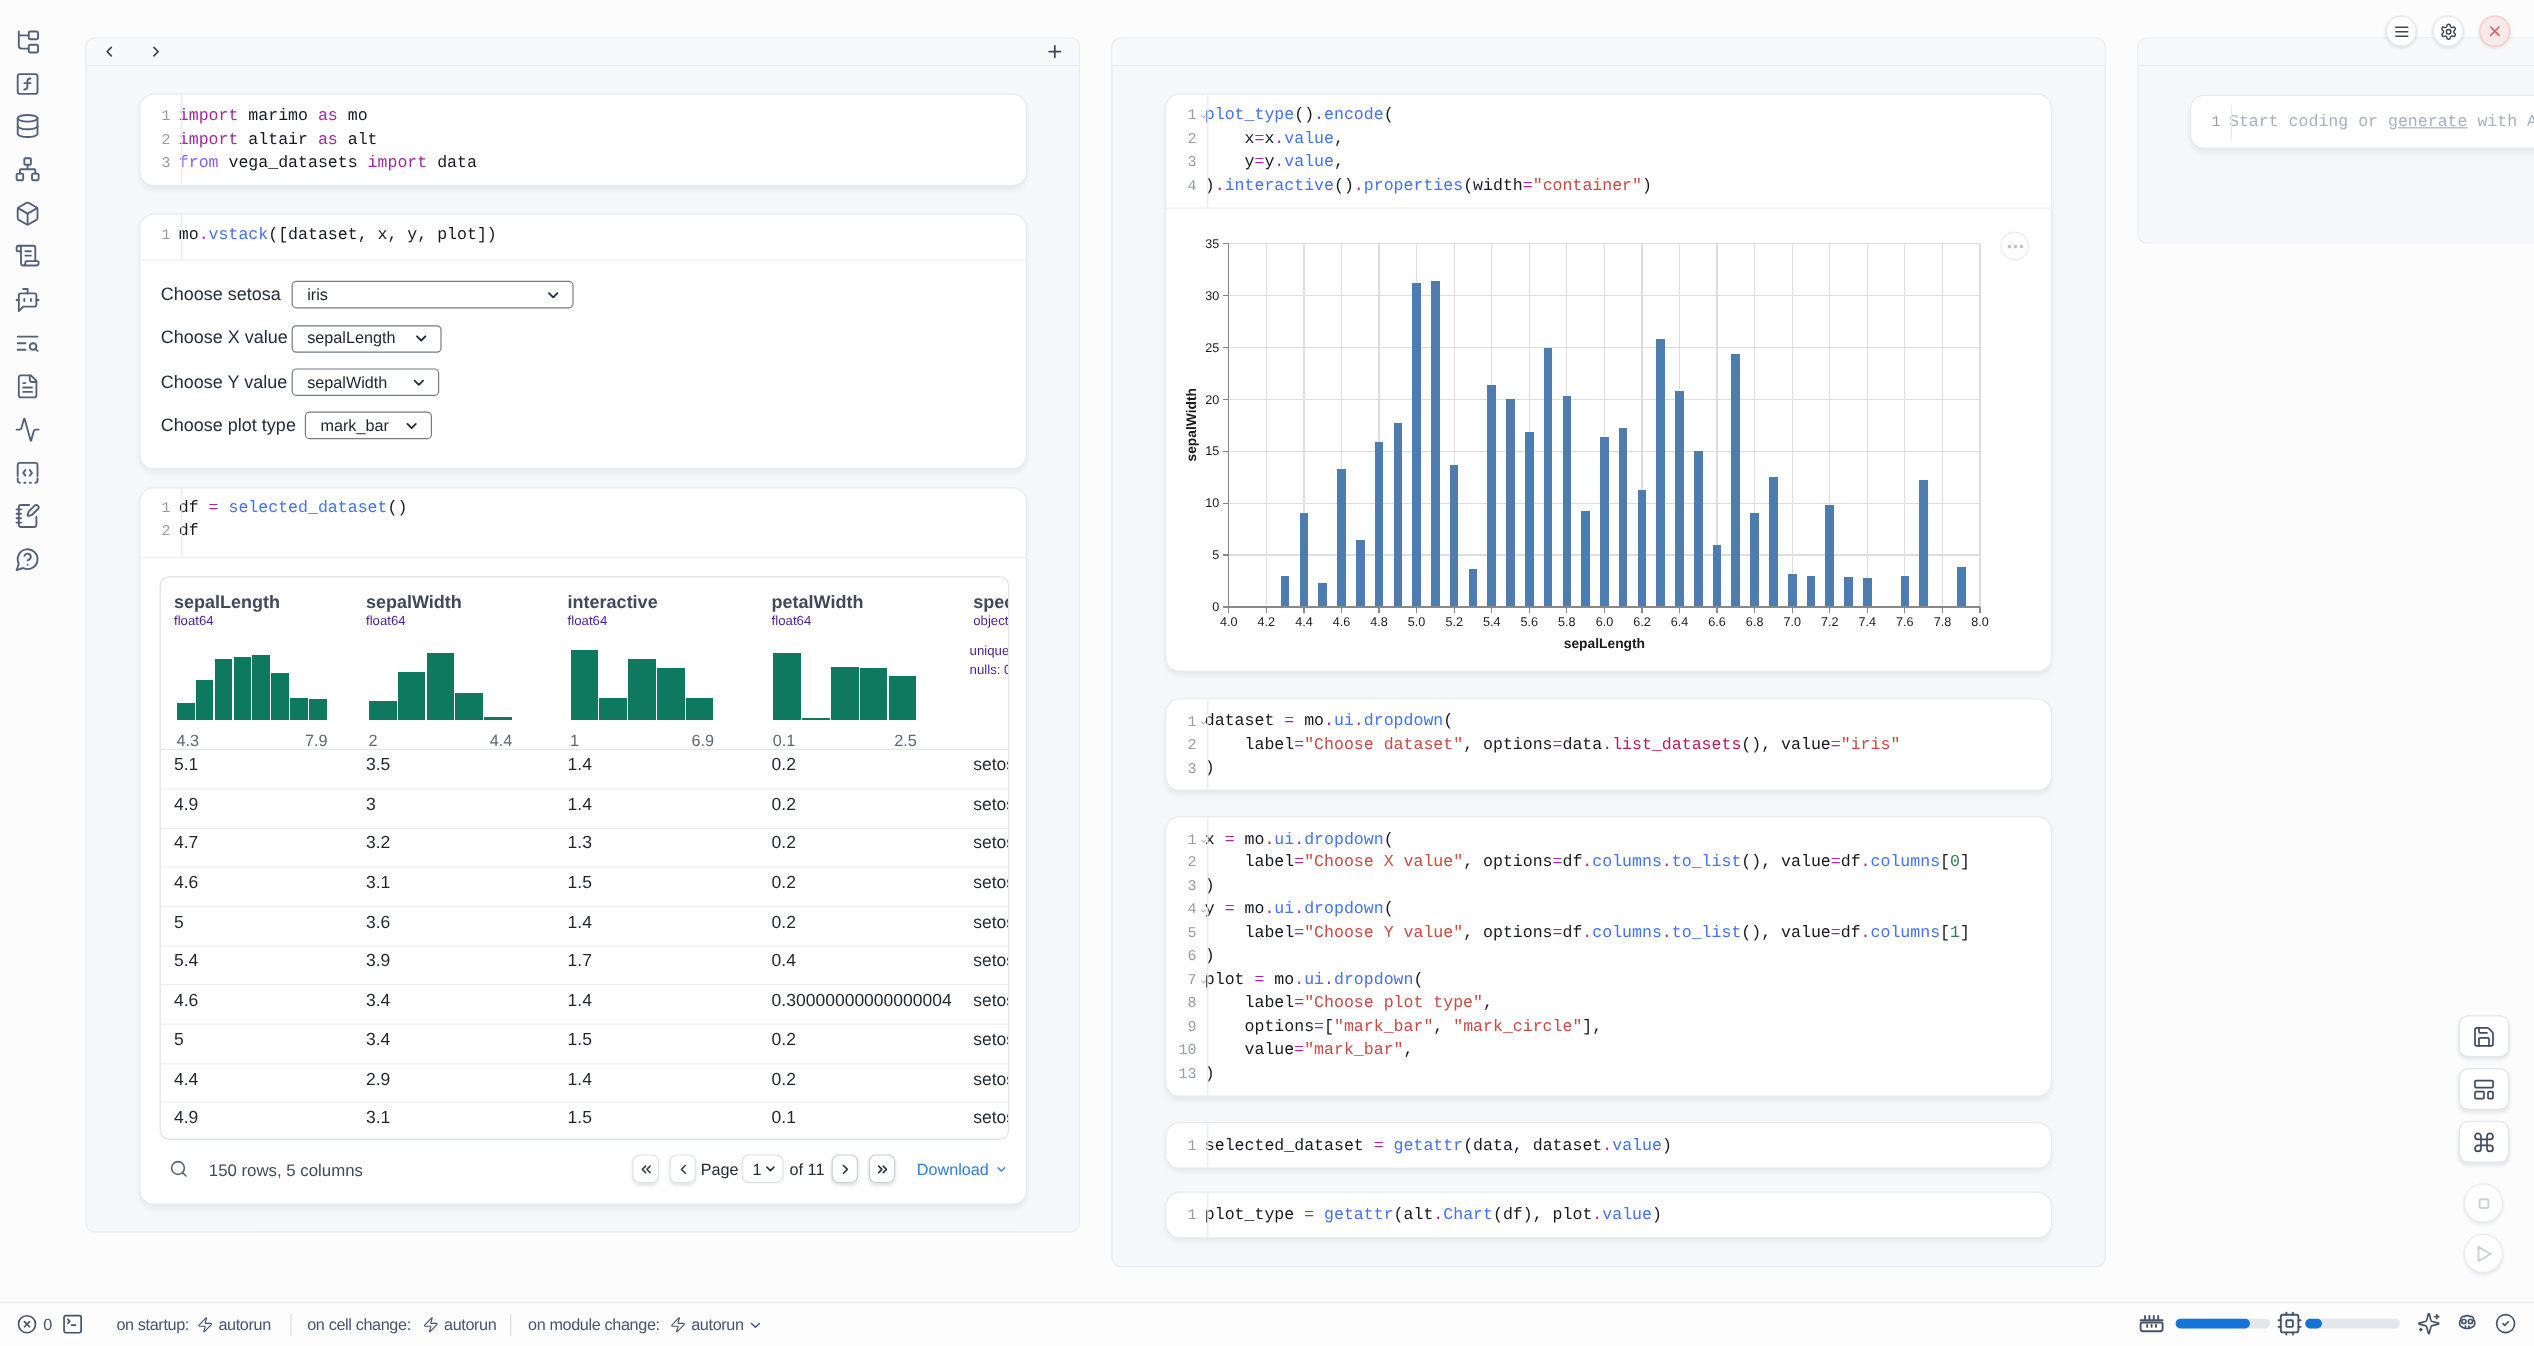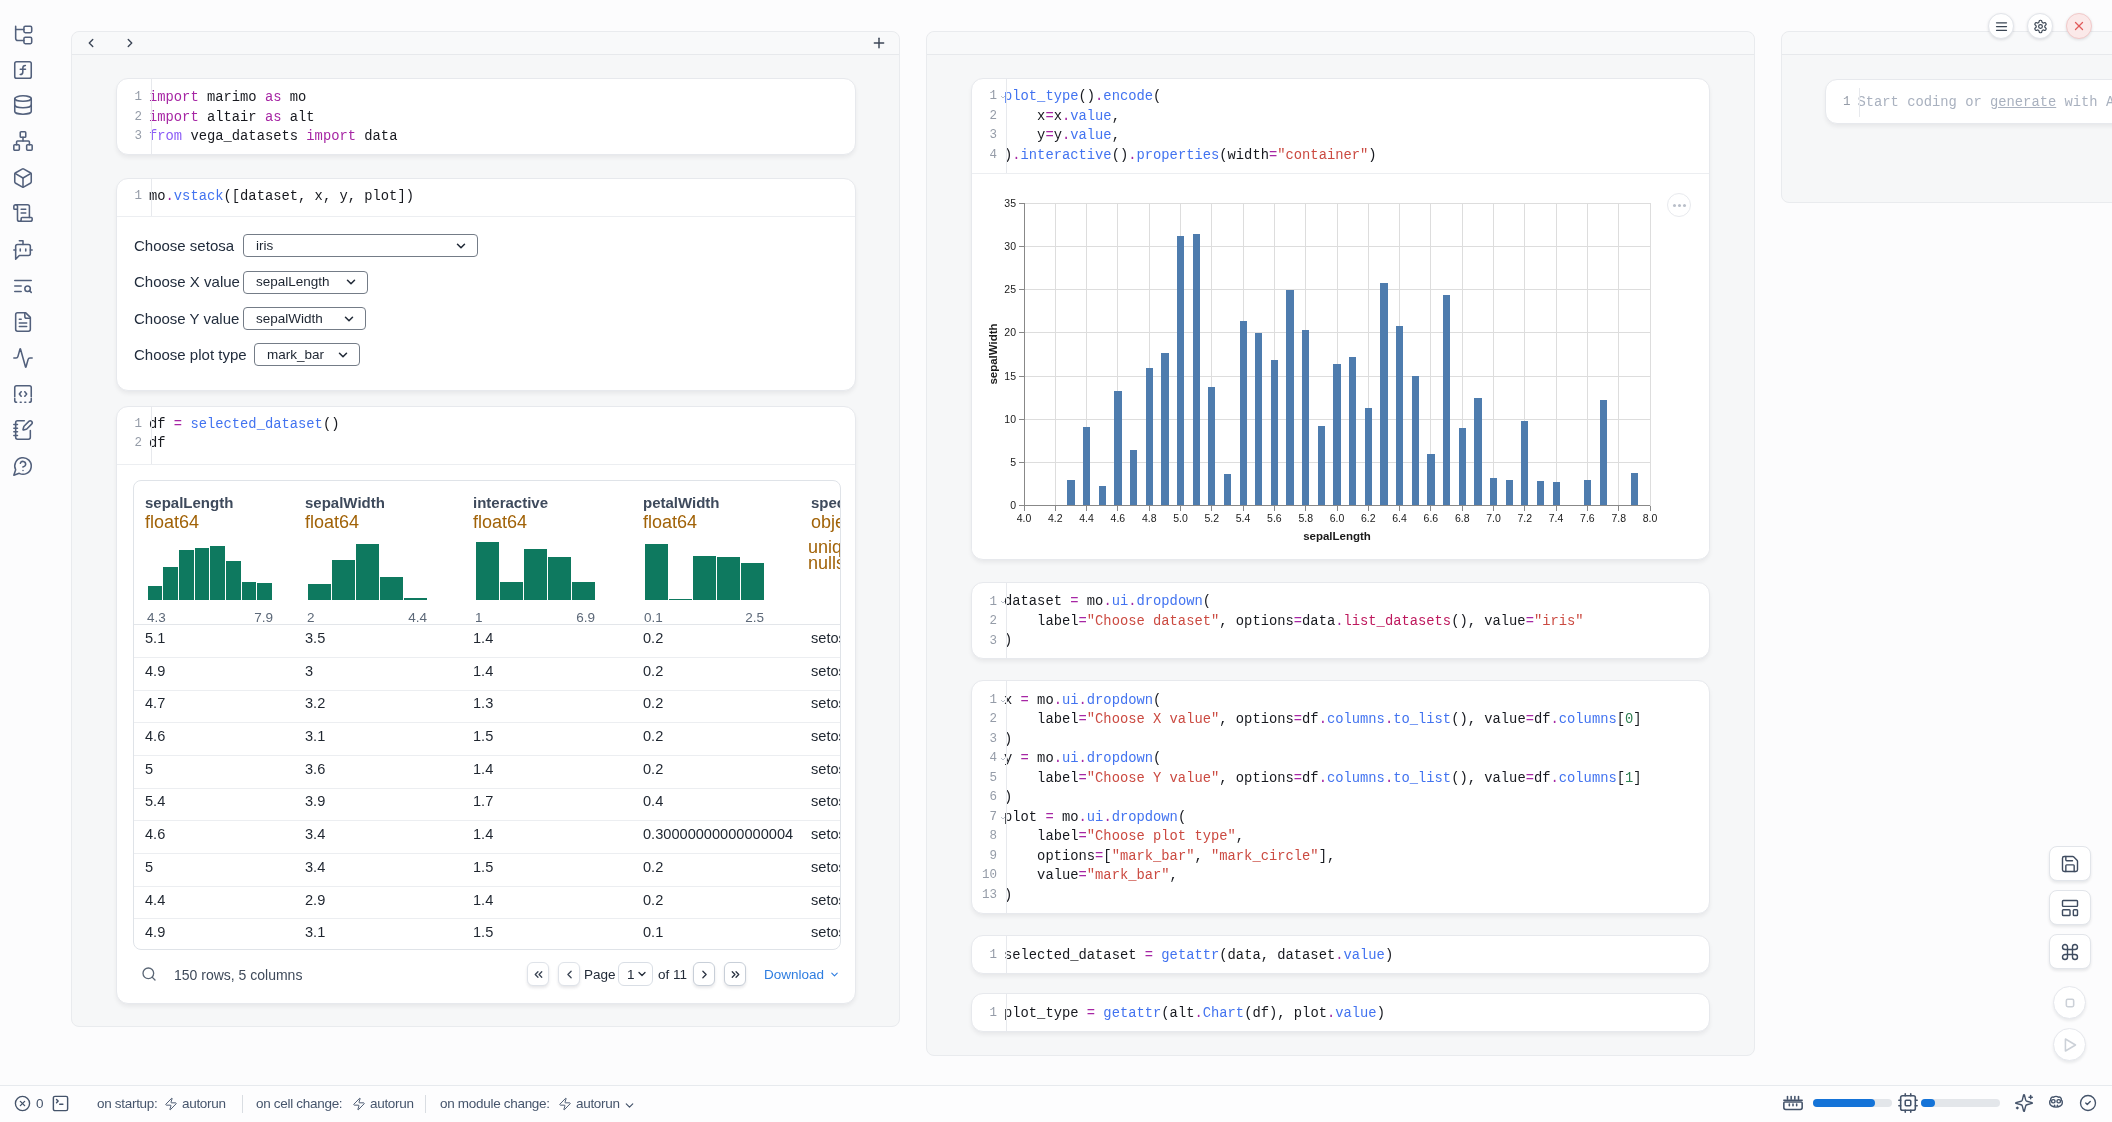--- a/index.html
+++ b/index.html
@@ -12,21 +12,21 @@
 .cell i{font-style:normal}
 .ln{position:absolute;right:calc(100% - 25px);color:#959ca8;font-size:12.5px;top:2.2px;
   font-family:"Liberation Mono",monospace}
 .cl{position:absolute;left:32px;top:0;line-height:19.5px;white-space:pre}
 .gutline{position:absolute;top:0;bottom:0;width:1px;background:#e7e9ed}
 .outdiv{position:absolute;left:0;right:0;height:1px;background:#eceef1}
 .ui{font-family:"Liberation Sans",sans-serif}
 .tbl{position:absolute;background:#fff;border:1px solid #dfe3e8;border-radius:8px;overflow:hidden;font-family:"Liberation Sans",sans-serif}
 .th{font-weight:bold;font-size:15px;color:#3e4a5c;position:absolute;white-space:nowrap}
 .td{font-size:14.6px;color:#1f2630;position:absolute;white-space:nowrap}
-.dtype{font-size:18px;color:#a16207;position:absolute;white-space:nowrap}
+.dtype{font-size:11px;color:#4c1d95;position:absolute;white-space:nowrap}
 .rowline{position:absolute;left:0;right:0;height:1px;background:#eceef1}
 .pbtn{position:absolute;width:22px;height:24px;background:#fff;border:1px solid #dfe3e9;
   border-radius:6px;box-shadow:0 2px 3px rgba(15,20,35,.1);display:flex;align-items:center;justify-content:center}
 .pbtn.en{border-color:#c8cfd8}
 .circbtn{position:absolute;width:26px;height:26px;border-radius:50%;background:#fff;
   border:1px solid #e2e5ea;box-shadow:0 1px 3px rgba(15,20,35,.12);display:flex;align-items:center;justify-content:center}
 .fbtn{position:absolute;width:42px;height:35px;background:#fff;border:1px solid #e2e5ea;border-radius:8px;
   box-shadow:0 2px 3px rgba(15,20,35,.09);display:flex;align-items:center;justify-content:center}
 .fcirc{position:absolute;width:33px;height:33px;border-radius:50%;background:#fff;
   border:1px solid #e6e8ed;box-shadow:0 2px 3px rgba(15,20,35,.08);display:flex;align-items:center;justify-content:center}

